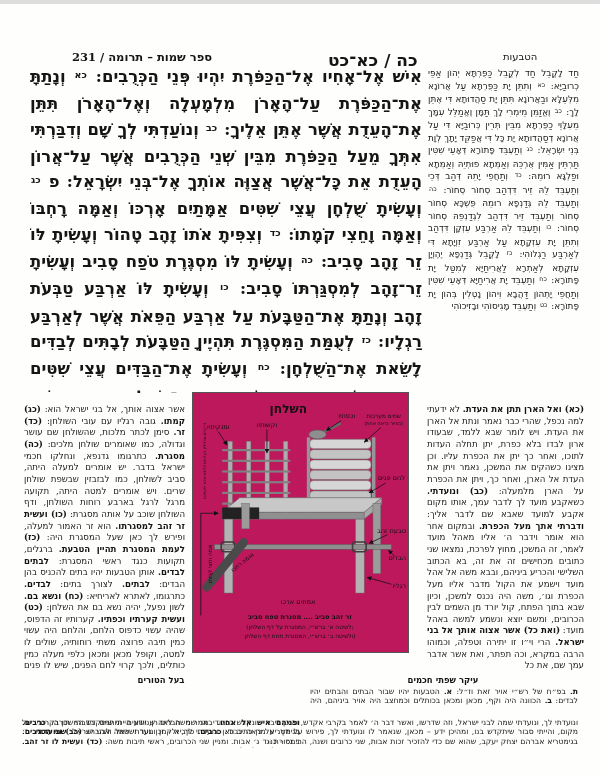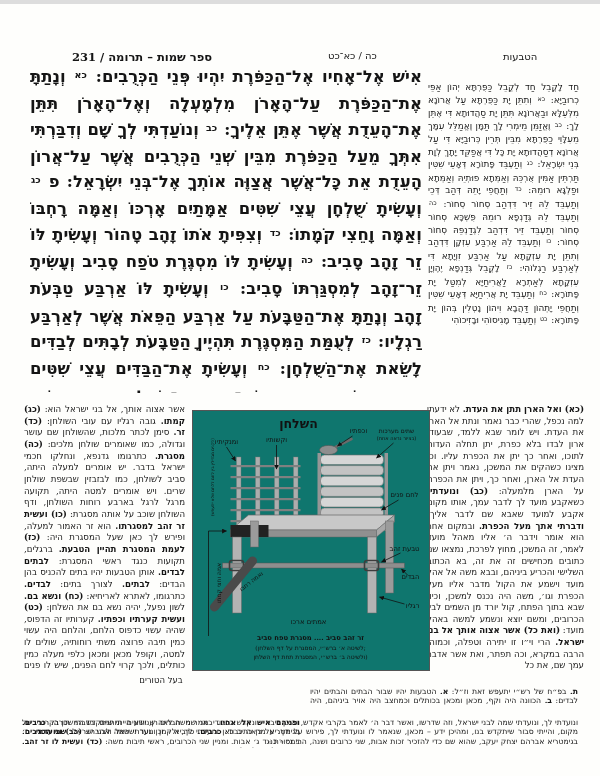--- a/index.html
+++ b/index.html
@@ -3,58 +3,58 @@
 <meta charset="utf-8">
 <style>
   *{margin:0;padding:0;box-sizing:border-box}
   html,body{background:#ddd}
   .page{position:relative;width:600px;height:776px;margin:4px auto;background:#fefefc;
         font-family:"DejaVu Serif","DejaVu Sans",serif;color:#151515;overflow:hidden}
   .rtl{direction:rtl;unicode-bidi:embed}
 
   
   .header-book{position:absolute;top:46px;left:72px;font-size:11.5px;font-weight:bold}
-  .header-verses{position:absolute;top:46px;left:328px;font-size:10px;font-weight:normal}
+  .header-verses{position:absolute;top:46px;left:328px;font-size:17px;font-weight:bold}
   .header-onkelos{position:absolute;top:47px;left:503px;font-size:10px}
 
   
   .torah{position:absolute;top:60px;left:30px;width:392px;height:329px;
          font-size:16.5px;line-height:25.3px;font-weight:bold;text-align:justify;overflow:hidden}
   .torah .run-v{font-size:9.5px;position:relative;top:-4px;padding:0 1px}
 
   
-  .onkelos{position:absolute;top:77px;left:428px;width:151px;height:325px;
+  .onkelos{position:absolute;top:63px;left:428px;width:151px;height:325px;
            font-size:8.9px;line-height:12.5px;text-align:justify;overflow:hidden}
   .onkelos .run-v{font-size:6.4px;position:relative;top:-2px;padding:0 1px}
 
   
   .rashi-header{position:absolute;top:386px;left:0;width:100%;text-align:center;
                 font-size:9.5px;font-weight:bold}
   .rashi{font-size:8.6px;line-height:11.65px;text-align:justify;overflow:hidden}
   .rashi .run-b{font-weight:bold}
   .rashi-right{position:absolute;top:400px;left:427px;width:157px;height:268px}
   .rashi-left{position:absolute;top:400px;left:24px;width:161px;height:268px}
 
   
-  .diagram-box{position:absolute;top:406px;left:192px;width:238px;height:261px;
-               border:1px solid #555;background:#0f766e}
+  .diagram-box{position:absolute;top:388px;left:192px;width:217px;height:261px;
+               border:1px solid #555;background:#be185d}
   .diagram-svg{width:100%;height:100%;display:block}
   .diagram-svg text{font-family:"DejaVu Serif","DejaVu Sans",serif;fill:#111}
   .dt{font-size:12.5px;font-weight:bold;text-anchor:middle}
   .dl{font-size:6.8px;text-anchor:middle}
   .dls{font-size:6px;text-anchor:middle}
   .dlxs{font-size:5px;text-anchor:middle}
   .dle{font-size:6.8px;text-anchor:end}
   .dcap{font-size:6.8px;font-weight:bold;text-anchor:middle}
   .dcap2{font-size:6px;text-anchor:middle}
   .dtiny{font-size:4.2px;text-anchor:middle}
   .arr{stroke:#111;stroke-width:0.8;fill:none;marker-end:url(#ah)}
 
   
-  .bottom-head{position:absolute;font-size:8.5px;font-weight:normal;text-align:center}
+  .bottom-head{position:absolute;font-size:8.5px;font-weight:bold;text-align:center}
   .sc-head{top:671px;left:308px;width:270px}
   .bt-head{top:671px;left:22px;width:278px}
   .small-text{font-size:7.7px;line-height:9.4px;text-align:justify;overflow:hidden}
   .small-text .run-b{font-weight:bold}
   .sc-col{position:absolute;top:683px;left:310px;width:268px;height:20px;text-align-last:center}
   .bt-col{position:absolute;top:714px;left:22px;width:278px;height:29px}
   .bt-cont{position:absolute;top:714px;left:22px;width:556px;height:30px;text-align-last:center}
 </style>
 </head>
 <body>
@@ -177,21 +177,22 @@
 
         <polyline class="arr" points="8,225 8,120 26,120"></polyline>
 
         <text class="dcap" x="110" y="229">זר זהב סביב .... מסגרת טפח סביב</text>
         <text class="dcap2" x="110" y="239">(לשיטה א׳ ברש״י, המסגרת על דף השלחן;</text>
         <text class="dcap2" x="110" y="248">ולשיטה ב׳ ברש״י, המסגרת תחת דף השלחן)</text>
       </g>
     </svg>
   </div>
 
+  <div class="bottom-head sc-head rtl">עיקר שפתי חכמים</div>
   <div class="bottom-head bt-head rtl">בעל הטורים</div>
 
-  <div class="small-text sc-col rtl"><span class="run-b">ת.</span><span class="run-t"> בפ״ח של רש״י יתעפש זאת וז״ל: </span><span class="run-b">א.</span><span class="run-t"> הטבעות יהיו שבור הבתים והבתים יהיו לבדים: </span><span class="run-b">ב.</span><span class="run-t"> הכוונה היה וקף, מכאן ומכאן בכותלים וכמחצב היה אויר ביניהם, היה כאן ח׳ השיבה:</span></div>
+  <div class="small-text sc-col rtl"><span class="run-b">ת.</span><span class="run-t"> בפ״ח של רש״י אויר זאת וז״ל: </span><span class="run-b">א.</span><span class="run-t"> הטבעות יהיו שבור הבתים והבתים יהיו לבדים: </span><span class="run-b">ב.</span><span class="run-t"> הכוונה היה וקף, מכאן ומכאן בכותלים וכמחצב היה אויר ביניהם, היה כאן ח׳ השיבה:</span></div>
 
   <div class="small-text bt-col rtl"><span class="run-b">ופניהם איש אל אחיו.</span><span class="run-t"> כמו שני חברים שנושאים ונותנים בדברי תורה: </span><span class="run-b">כרבים.</span><span class="run-t"> בגימטריא מראה כבוד: </span><span class="run-b">כרבים.</span><span class="run-t"> כרביא – וכן נער ישראל ואהבהו: </span><span class="run-b">(כב) ונועדתי.</span><span class="run-t"> ב׳ במסורת – </span></div>
 
   <div class="small-text bt-cont rtl"><span class="run-t">ונועדתי לך, ונועדתי שמה לבני ישראל, וזה שדרשו, ואשר דבר ה׳ לאמר בקרבי אקדש, והיכן דיבר – ונקדש בכבודי. אמר משה לאהרן, יודע הייתי שיתקדש המשכן בקרוביו של מקום, והייתי סבור שיתקדש בנו, ומהיכן ידע – מכאן, שנאמר לו ונועדתי לך, פירוש על ידך. על כן כתיב כאן ונועדתי לך, ולקמן ונועדתי שמה לבני ישראל: </span><span class="run-b">שני הכרבים.</span><span class="run-t"> בגימטריא אברהם יצחק יעקב, שהוא שם כדי להזכיר זכות אבות, שני כרובים ושנה, הרי ג׳ – כנגד ג׳ אבות. ומניין שני הכרובים, ראשי תיבות משה: </span><span class="run-b">(כד) ועשית לו זר זהב.</span><span class="run-t"> זהב בגימטריא דוד, שהוא זכה לזר של מלכות.</span></div>
 
 </div>
 
 </body></html>

